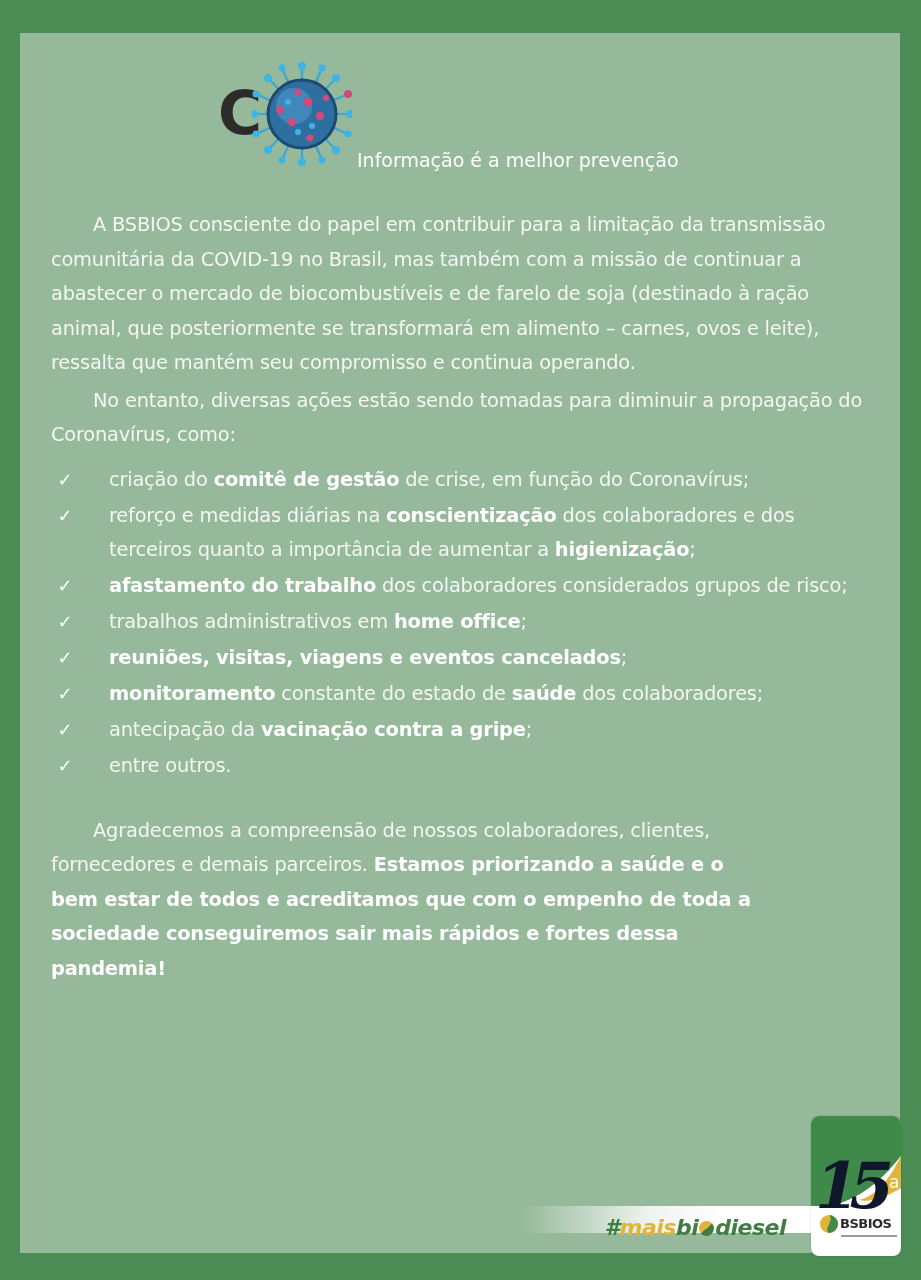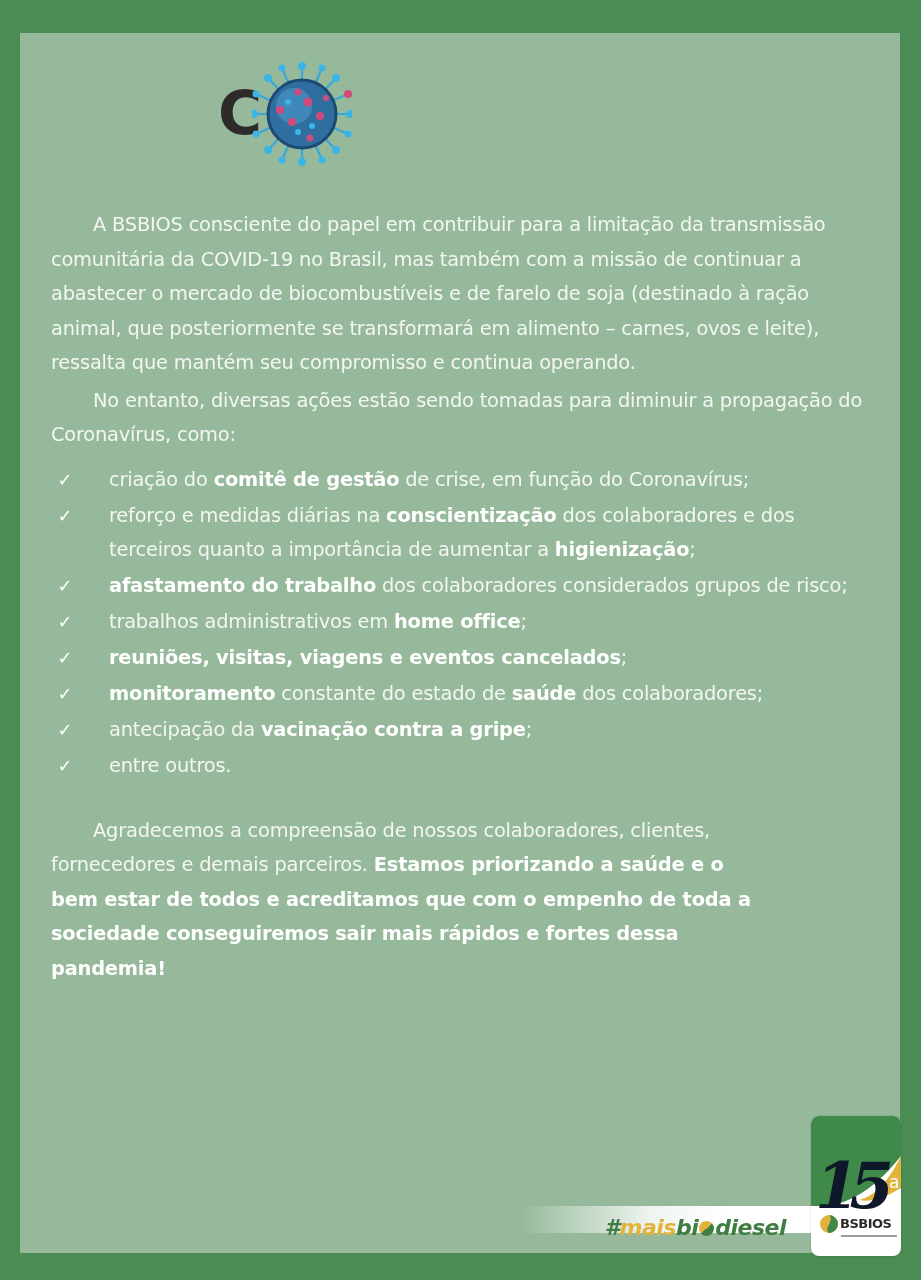--- a/index.html
+++ b/index.html
@@ -182,20 +182,21 @@
       <circle cx="96" cy="32" r="4"></circle>
       <circle cx="28" cy="48" r="4"></circle>
         <circle cx="56" cy="40" r="4.5"></circle>
       <circle cx="68" cy="54" r="4"></circle>
         <circle cx="40" cy="60" r="4"></circle>
       <circle cx="58" cy="76" r="3.5"></circle>
         <circle cx="46" cy="30" r="3.5"></circle>
       <circle cx="74" cy="36" r="3"></circle>
     </g>
   </svg>
+  <span class="tagline">Informação é a melhor prevenção</span>
 </div>
 
 <div class="content">
   <p class="para">A BSBIOS consciente do papel em contribuir para a limitação da transmissão comunitária da COVID-19 no Brasil, mas também com a missão de continuar a abastecer o mercado de biocombustíveis e de farelo de soja (destinado à ração animal, que posteriormente se transformará em alimento – carnes, ovos e leite), ressalta que mantém seu compromisso e continua operando.</p>
   <p class="para">No entanto, diversas ações estão sendo tomadas para diminuir a propagação do Coronavírus, como:</p>
 
   <ul class="list">
     <li>
       <span class="check">✓</span>
       <span>criação do </span><b>comitê de gestão</b><span> de crise, em função do Coronavírus;</span>

